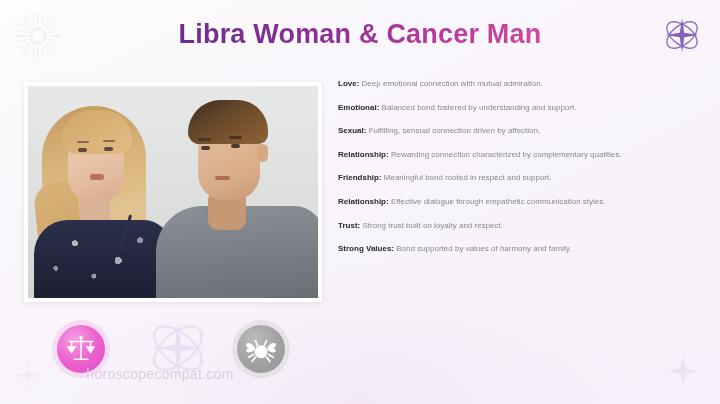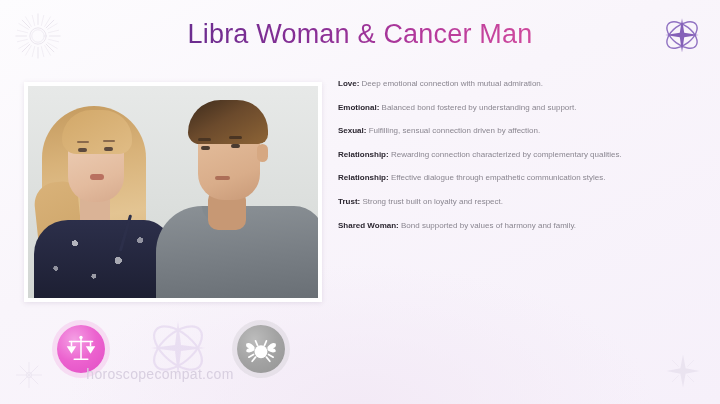--- a/index.html
+++ b/index.html
@@ -32,21 +32,21 @@
 
   
   .title-wrap {
     position: absolute;
     top: 19px; left: 0; width: 720px;
     text-align: center;
   }
   .title {
     display: inline-block;
     font-size: 27px;
-    font-weight: normal;
+    font-weight: bold;
     letter-spacing: .2px;
     background: linear-gradient(95deg, #6b2d8f 0%, #8a2f96 38%, #b4389b 68%, #cf4a9d 100%);
     -webkit-background-clip: text;
     background-clip: text;
     color: transparent;
     -webkit-text-fill-color: transparent;
   }
 
   
   .photo-frame {
@@ -328,29 +328,33 @@
     </div>
     <div class="attr-row">
       <span class="attr-label">Sexual:</span>
       <span class="attr-text">Fulfilling, sensual connection driven by affection.</span>
     </div>
     <div class="attr-row">
       <span class="attr-label">Relationship:</span>
       <span class="attr-text">Rewarding connection characterized by complementary qualities.</span>
     </div>
     <div class="attr-row">
+      <span class="attr-label">Friendship:</span>
+      <span class="attr-text">Meaningful bond rooted in respect and support.</span>
+    </div>
+    <div class="attr-row">
       <span class="attr-label">Relationship:</span>
       <span class="attr-text">Effective dialogue through empathetic communication styles.</span>
     </div>
     <div class="attr-row">
       <span class="attr-label">Trust:</span>
       <span class="attr-text">Strong trust built on loyalty and respect.</span>
     </div>
     <div class="attr-row">
-      <span class="attr-label">Shared Woman:</span>
+      <span class="attr-label">Strong Values:</span>
       <span class="attr-text">Bond supported by values of harmony and family.</span>
     </div>
   </div>
 
   <div class="watermark-atom">
     <svg viewBox="0 0 100 80" width="76" height="60">
       <g fill="none" stroke="#9a6fc4" stroke-width="3">
         <ellipse cx="50" cy="40" rx="38" ry="20" transform="rotate(40 50 40)"></ellipse>
         <ellipse cx="50" cy="40" rx="38" ry="20" transform="rotate(-40 50 40)"></ellipse>
       </g>

